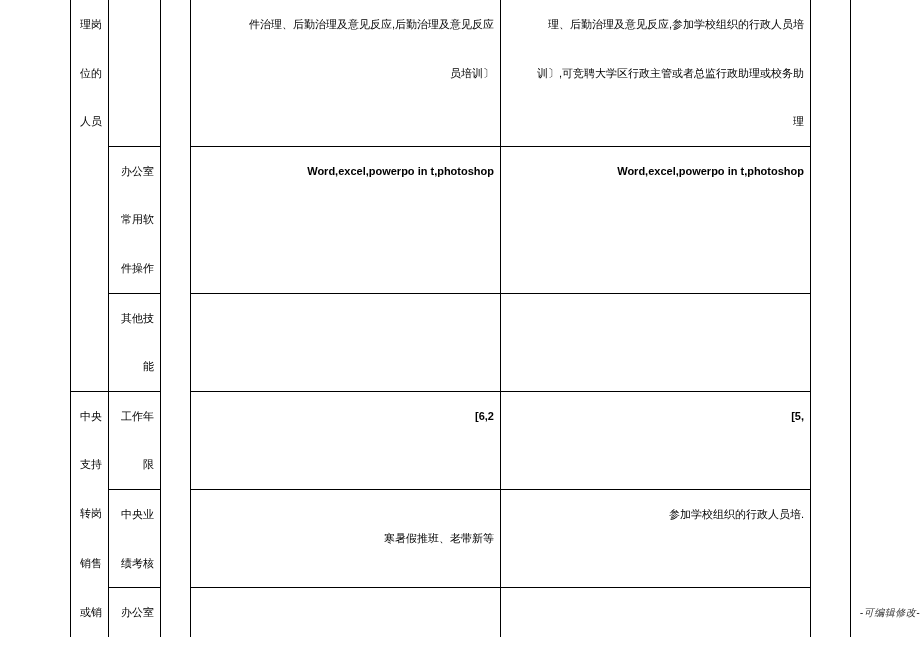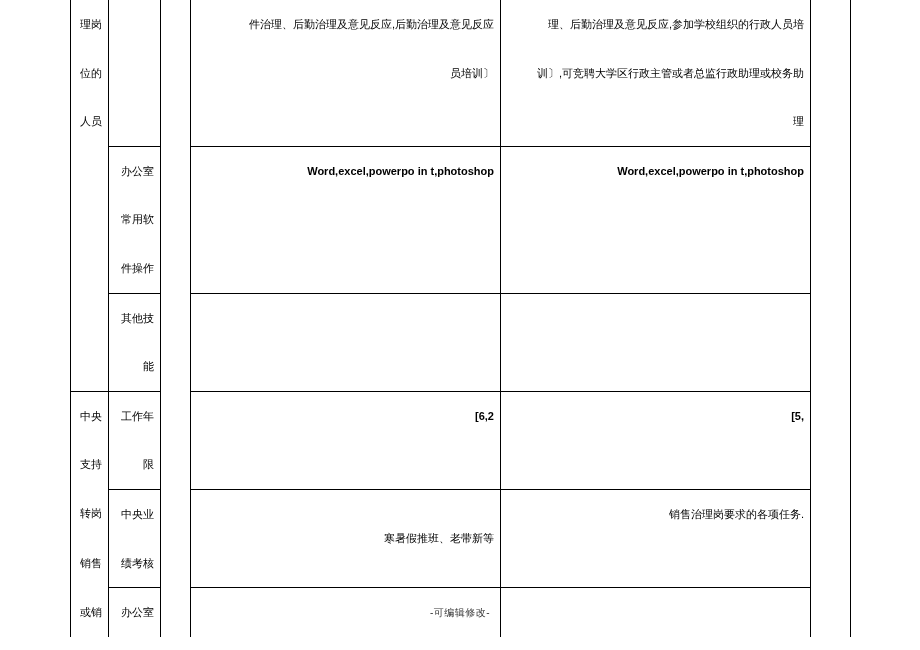--- a/index.html
+++ b/index.html
@@ -40,24 +40,25 @@
     .narrow2 { width: 52px; }
     .spacer { width: 30px; }
     .wide1 { width: 310px; }
     .wide2 { width: 310px; }
     .tail { width: 40px; }
     .bold { font-weight: 700; padding-left: 18px; }
     .footer {
       position: absolute;
       bottom: 30px;
       width: 100%;
-      text-align: center;
+      text-align: right;
       font-size: 10px;
       color: #333;
       letter-spacing: 0.5px;
+      font-style: italic;
     }
   </style>
 </head>
 <body>
 
 <div class="page">
 
 <table>
   <colgroup>
     <col class="narrow1">
@@ -138,21 +139,21 @@
     <td class="no-top no-bottom">支持</td>
     <td class="no-top">限</td>
     <td class="no-top"></td>
     <td class="no-top"></td>
   </tr>
 
   <tr>
     <td class="no-top no-bottom">转岗</td>
     <td class="no-bottom">中央业</td>
     <td class="no-bottom" rowspan="2" style="vertical-align:middle">寒暑假推班、老带新等</td>
-    <td class="no-bottom">销售治理岗要求的各项任务.</td>
+    <td class="no-bottom">参加学校组织的行政人员培.</td>
   </tr>
 
   <tr>
     <td class="no-top no-bottom">销售</td>
     <td class="no-top">绩考核</td>
     <td class="no-top"></td>
   </tr>
 
   <tr>
     <td class="no-top no-bottom">或销</td>

